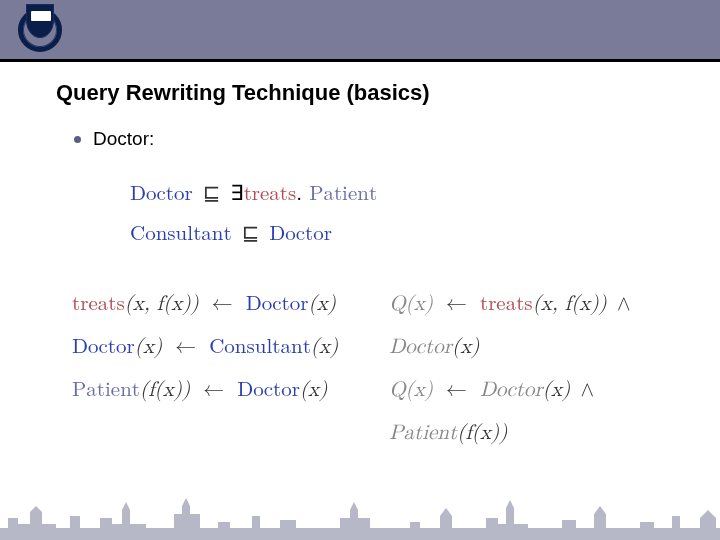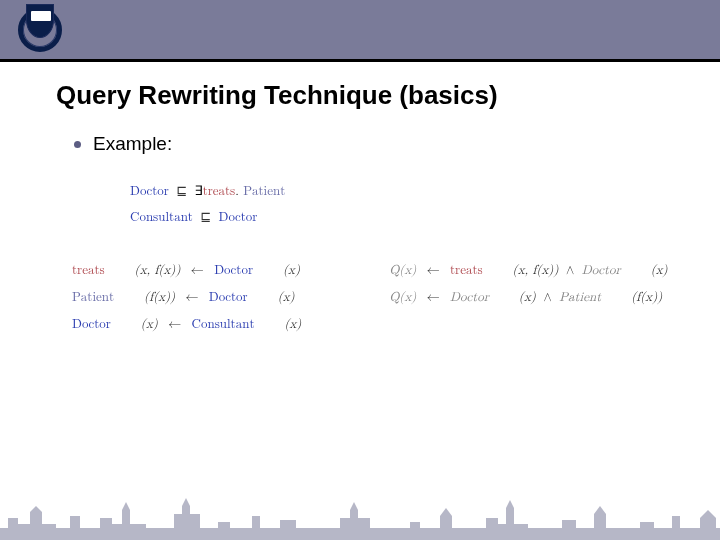--- a/index.html
+++ b/index.html
@@ -46,21 +46,21 @@
     width: 44px;
     height: 44px;
     border: 5px solid #0a1e4a;
     border-radius: 50%;
     position: absolute;
     top: 4px;
     left: 0;
     box-shadow: 0 0 0 1px #2a3a6a inset;
   }
   .title {
-    font-size: 26px;
+    font-size: 22px;
     font-weight: bold;
     color: #000;
     padding: 18px 0 0 56px;
   }
   .bullet-row {
     padding: 22px 0 0 74px;
     display: flex;
     align-items: center;
   }
   .bullet-dot {
@@ -70,21 +70,21 @@
     border-radius: 50%;
     margin-right: 12px;
   }
   .bullet-text {
     font-size: 19px;
     color: #000;
   }
   .math-area {
     padding: 24px 0 0 0;
     font-family: "Cambria Math", "Latin Modern Math", Georgia, serif;
-    font-size: 13px;
+    font-size: 21px;
   }
   .axiom-block {
     padding-left: 130px;
     line-height: 1.9;
   }
   .cols {
     display: flex;
     margin-top: 28px;
     padding: 0 28px 0 72px;
     gap: 42px;
@@ -92,21 +92,21 @@
   .col {
     flex: 1;
     line-height: 2.05;
   }
   .col-right { flex: 1.1; }
   .t-doctor { color: #2b3db0; }
   .t-consultant { color: #2b3db0; margin-top: 44px; }
   .t-patient { color: #6a6ea8; }
   .t-treats { color: #b04c52; }
   .t-q { color: #888; font-style: italic; }
-  .t-var { font-style: italic; color: #333; margin-left: 30px; }
+  .t-var { font-style: italic; color: #333; }
   .t-op { color: #333; padding: 0 3px; }
   .sub { font-family: "Times New Roman", serif; }
   .arrow { padding: 0 6px; color: #333; }
   .exists { font-family: "Times New Roman", serif; }
   .skyline {
     position: absolute;
     bottom: 0;
     left: 0;
     width: 720px;
     height: 52px;
@@ -120,21 +120,21 @@
   <div class="crest">
     <div class="crest-belt"></div>
     <div class="crest-shield"></div>
   </div>
 </div>
 
 <div class="title">Query Rewriting Technique (basics)</div>
 
 <div class="bullet-row">
   <div class="bullet-dot"></div>
-  <div class="bullet-text">Example:</div>
+  <div class="bullet-text">Doctor:</div>
 </div>
 
 <div class="math-area">
 
   <div class="axiom-block">
     <div>
       <span class="t-doctor">Doctor</span>
       <span class="sub t-op">⊑</span>
       <span class="exists">∃</span><span class="t-treats">treats</span><span>.</span>
       <span class="t-patient">Patient</span>
@@ -147,28 +147,28 @@
   </div>
 
   <div class="cols">
     <div class="col">
       <div>
         <span class="t-treats">treats</span><span class="t-var">(x, f(x))</span>
         <span class="arrow">←</span>
         <span class="t-doctor">Doctor</span><span class="t-var">(x)</span>
       </div>
       <div>
+        <span class="t-doctor">Doctor</span><span class="t-var">(x)</span>
+        <span class="arrow">←</span>
+        <span class="t-consultant">Consultant</span><span class="t-var">(x)</span>
+      </div>
+      <div>
         <span class="t-patient">Patient</span><span class="t-var">(f(x))</span>
         <span class="arrow">←</span>
         <span class="t-doctor">Doctor</span><span class="t-var">(x)</span>
-      </div>
-      <div>
-        <span class="t-doctor">Doctor</span><span class="t-var">(x)</span>
-        <span class="arrow">←</span>
-        <span class="t-consultant">Consultant</span><span class="t-var">(x)</span>
       </div>
     </div>
 
     <div class="col col-right">
       <div>
         <span class="t-q">Q(x)</span>
         <span class="arrow">←</span>
         <span class="t-treats">treats</span><span class="t-var">(x, f(x))</span>
         <span class="t-op">∧</span>
         <span class="t-q">Doctor</span><span class="t-var">(x)</span>

